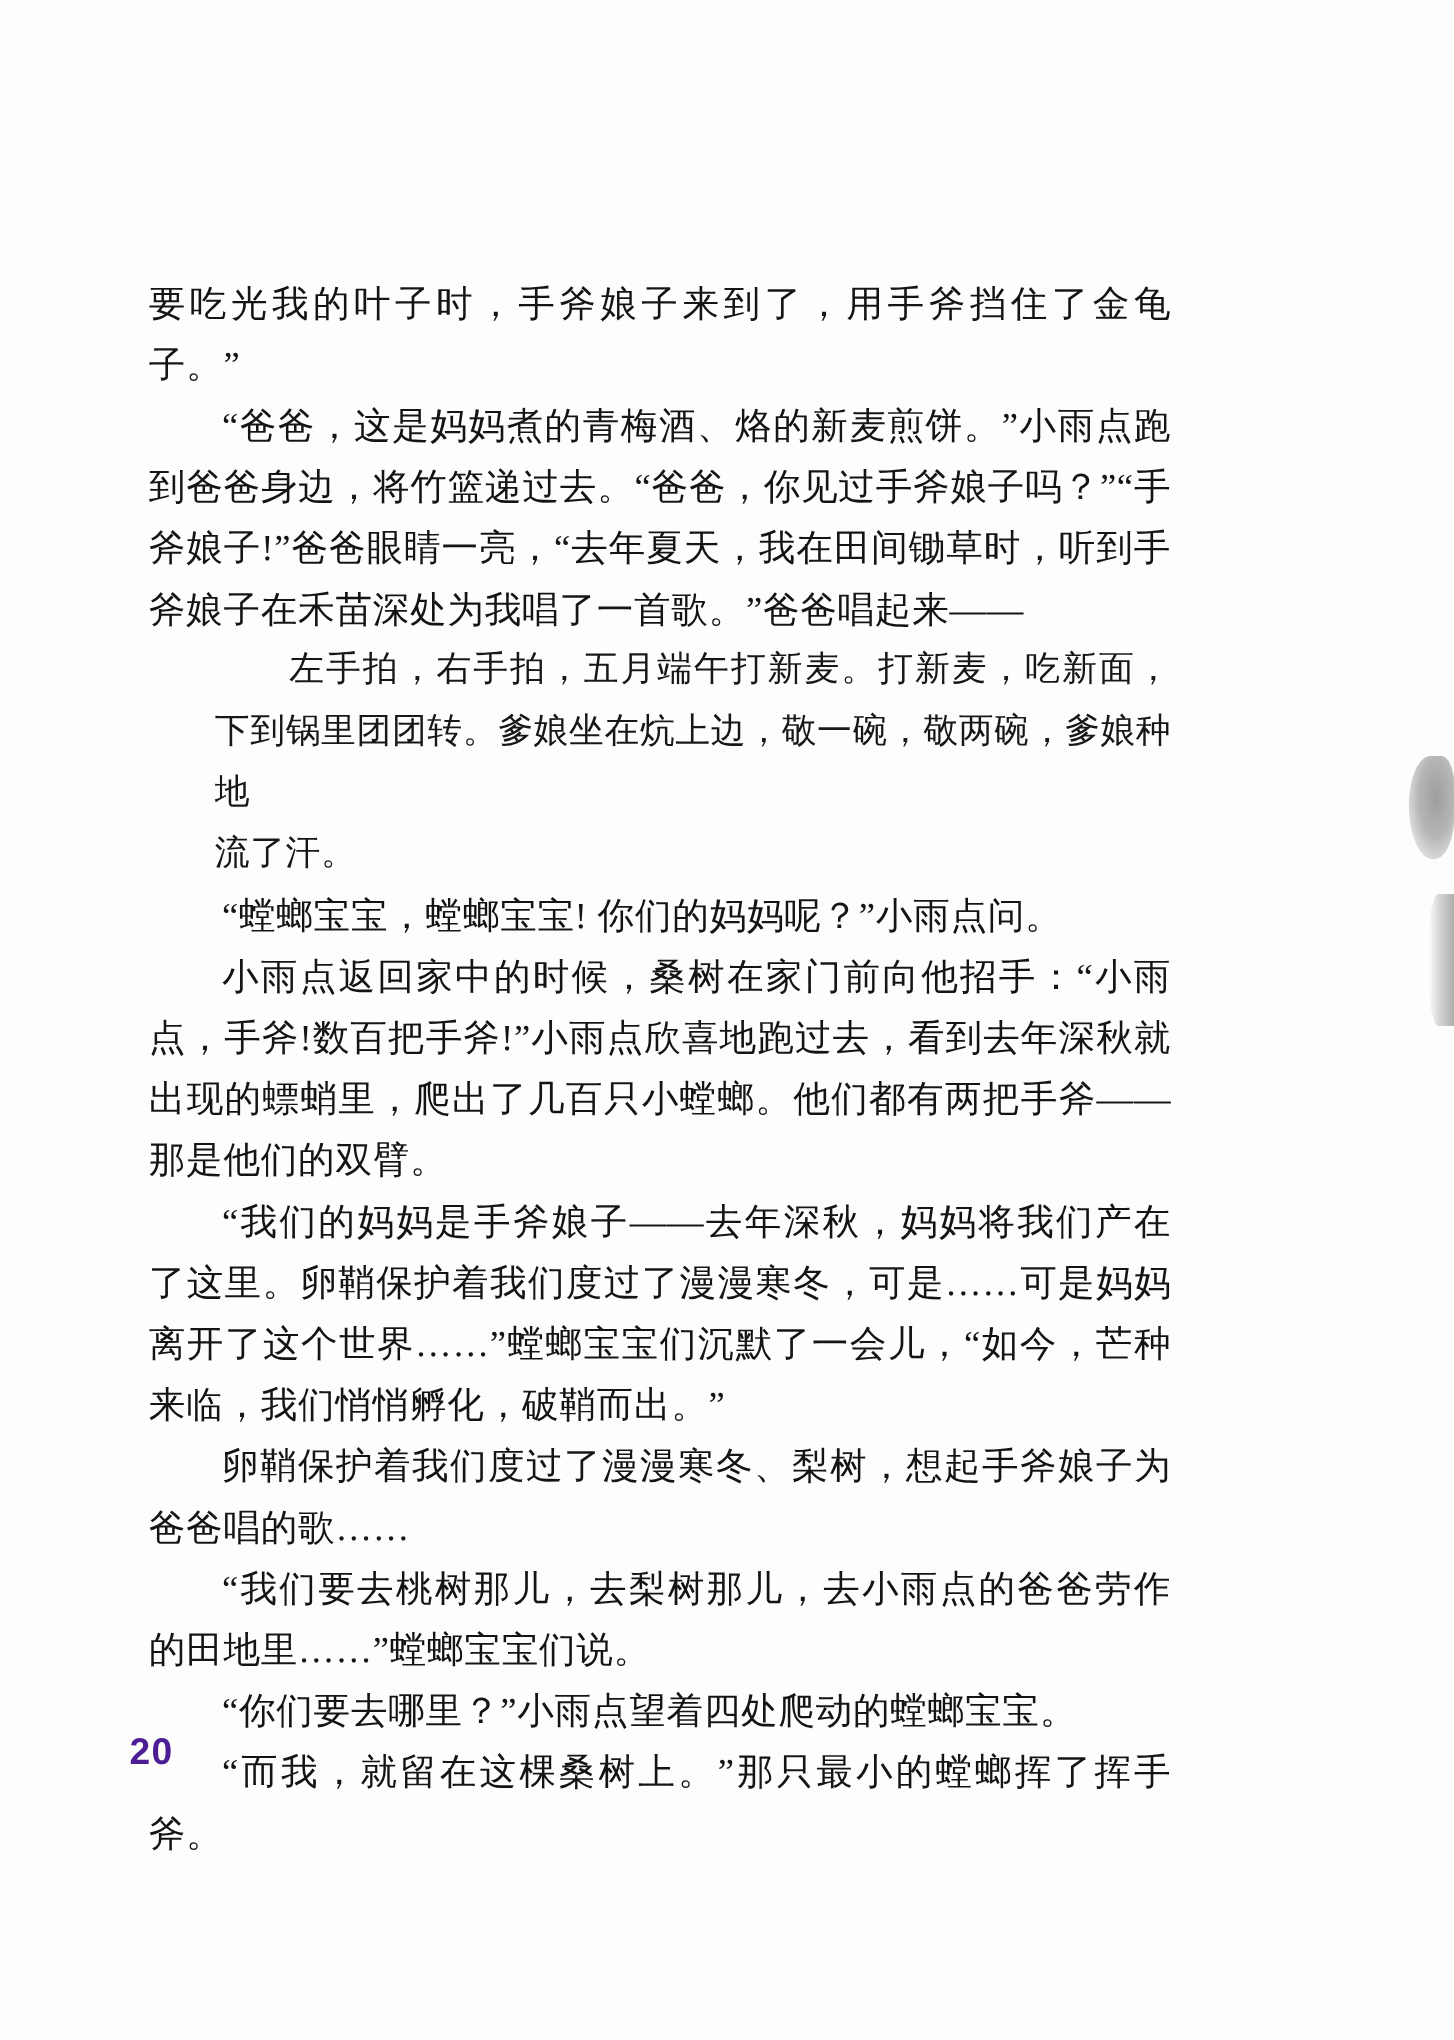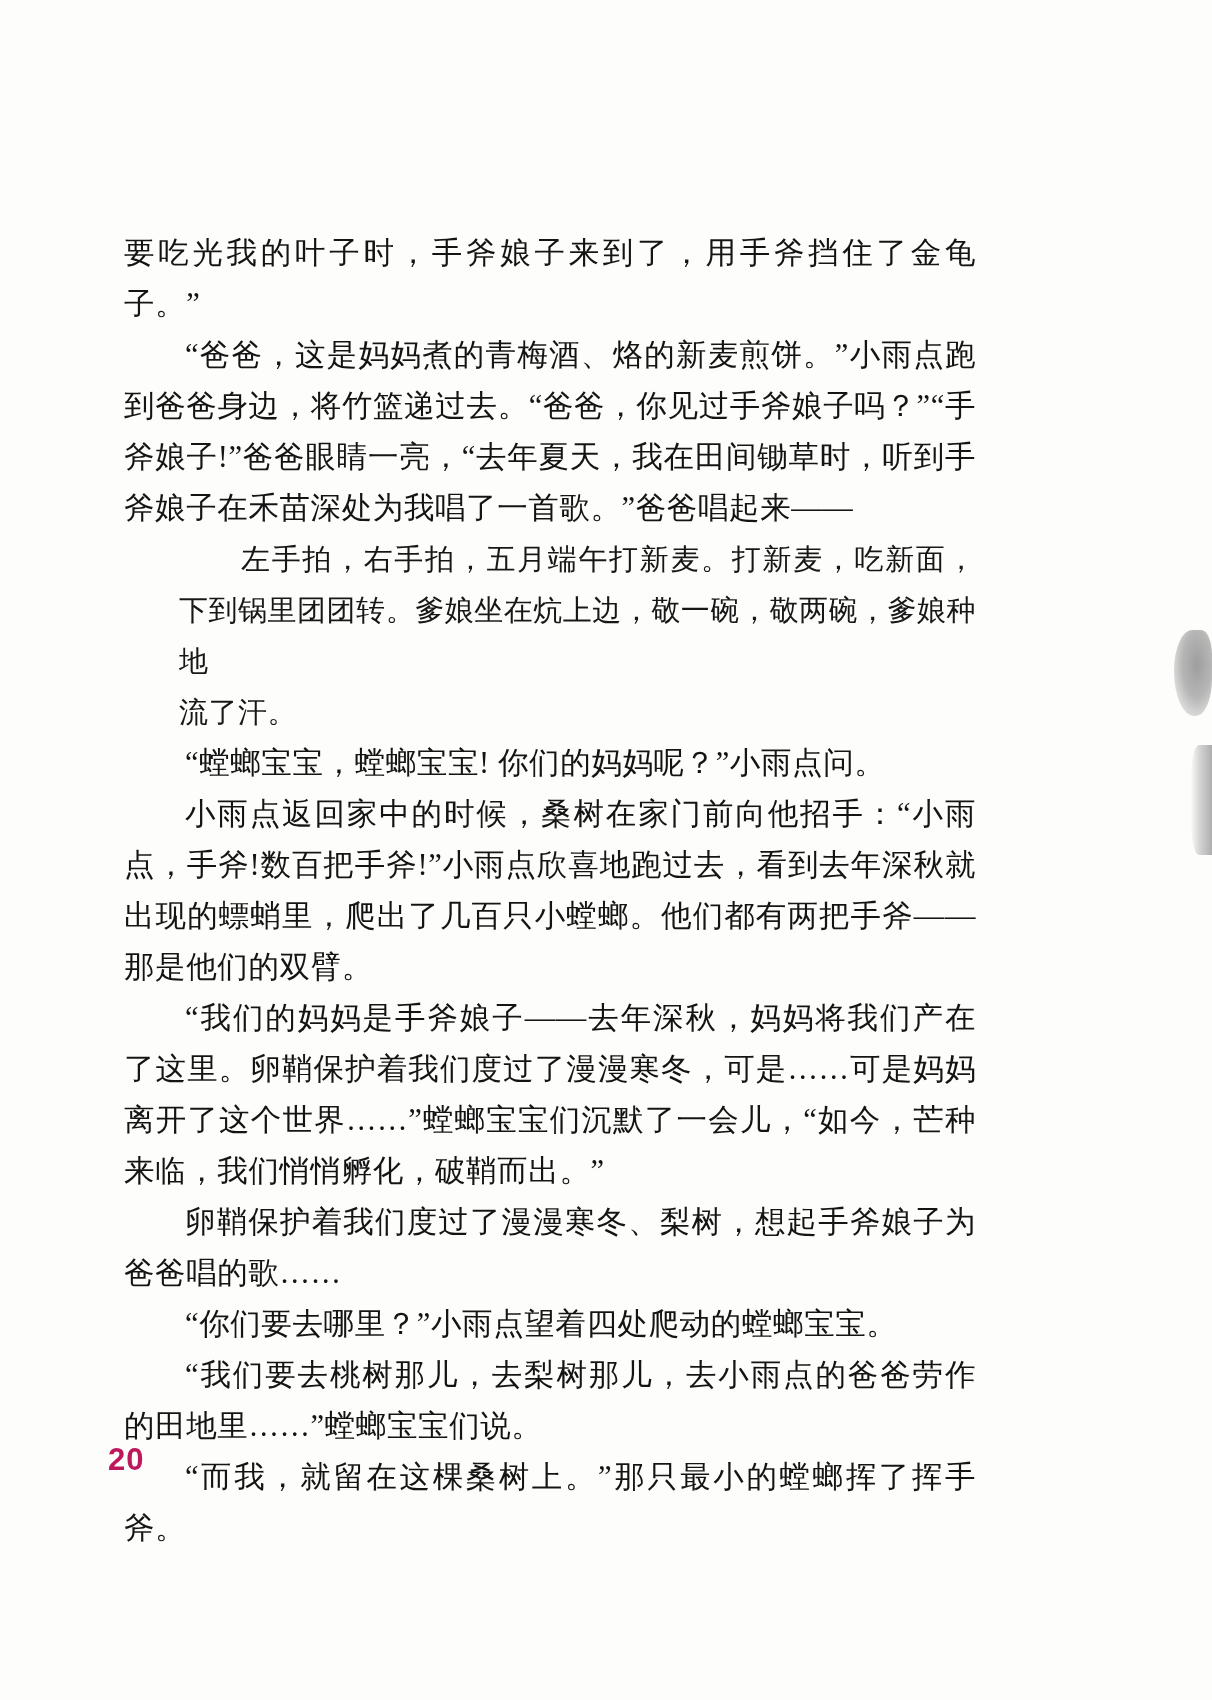--- a/index.html
+++ b/index.html
@@ -70,31 +70,31 @@
   .verse {
     margin: 0;
     font-size: 29px;
     line-height: 51px;
     color: #171717;
     letter-spacing: 0.5px;
     text-align: justify;
     text-justify: inter-character;
     padding-left: 55px;
     text-indent: 62px;
-    font-family: Liberation Sans, sans-serif;
+    font-family: Liberation Mono, monospace;
   }
   .verse .l2 { display: block; text-indent: 0; }
 
   .page-number {
     position: absolute;
     left: 108px;
     top: 1442px;
     font-size: 31px;
     font-weight: bold;
-    color: #be185d;
+    color: #4c1d95;
     font-family: "Liberation Sans", sans-serif;
     letter-spacing: 1px;
   }
 </style>
 </head>
 <body>
 
 <div class="page">
 
   <div class="edge-smudge-top"></div>
@@ -106,21 +106,21 @@
     <p class="para indent">“爸爸，这是妈妈煮的青梅酒、烙的新麦煎饼。”小雨点跑到爸爸身边，将竹篮递过去。“爸爸，你见过手斧娘子吗？”“手斧娘子!”爸爸眼睛一亮，“去年夏天，我在田间锄草时，听到手斧娘子在禾苗深处为我唱了一首歌。”爸爸唱起来——</p>
 
     <div class="verse">
       <span>左手拍，右手拍，五月端午打新麦。打新麦，吃新面，下到锅里团团转。爹娘坐在炕上边，敬一碗，敬两碗，爹娘种地</span><span class="l2">流了汗。</span>
     </div>
 
     <p class="para indent">“螳螂宝宝，螳螂宝宝! 你们的妈妈呢？”小雨点问。</p>
     <p class="para indent">小雨点返回家中的时候，桑树在家门前向他招手：“小雨点，手斧!数百把手斧!”小雨点欣喜地跑过去，看到去年深秋就出现的螵蛸里，爬出了几百只小螳螂。他们都有两把手斧——那是他们的双臂。</p>
     <p class="para indent">“我们的妈妈是手斧娘子——去年深秋，妈妈将我们产在了这里。卵鞘保护着我们度过了漫漫寒冬，可是……可是妈妈离开了这个世界……”螳螂宝宝们沉默了一会儿，“如今，芒种来临，我们悄悄孵化，破鞘而出。”</p>
     <p class="para indent">卵鞘保护着我们度过了漫漫寒冬、梨树，想起手斧娘子为爸爸唱的歌……</p>
+    <p class="para indent">“我们要去桃树那儿，去梨树那儿，去小雨点的爸爸劳作的田地里……”螳螂宝宝们说。</p>
     <p class="para indent">“你们要去哪里？”小雨点望着四处爬动的螳螂宝宝。</p>
-    <p class="para indent">“我们要去桃树那儿，去梨树那儿，去小雨点的爸爸劳作的田地里……”螳螂宝宝们说。</p>
     <p class="para indent">“而我，就留在这棵桑树上。”那只最小的螳螂挥了挥手斧。</p>
 
   </div>
 
   <div class="page-number">20</div>
 
 </div>
 
 </body></html>

